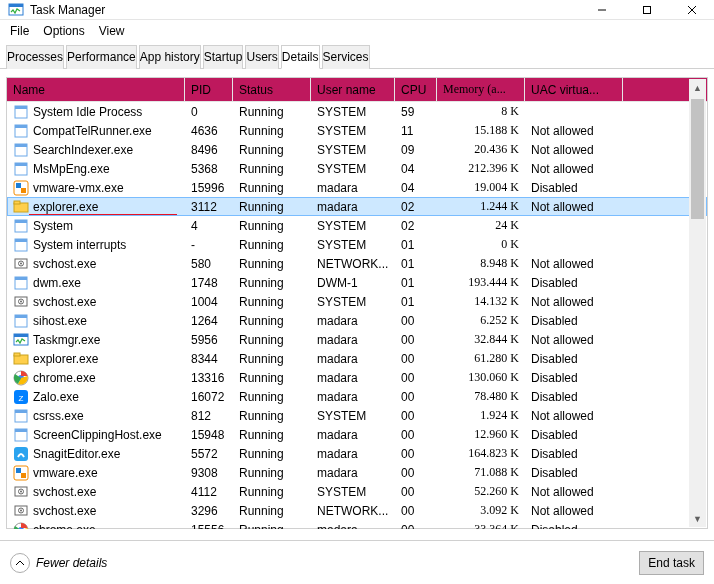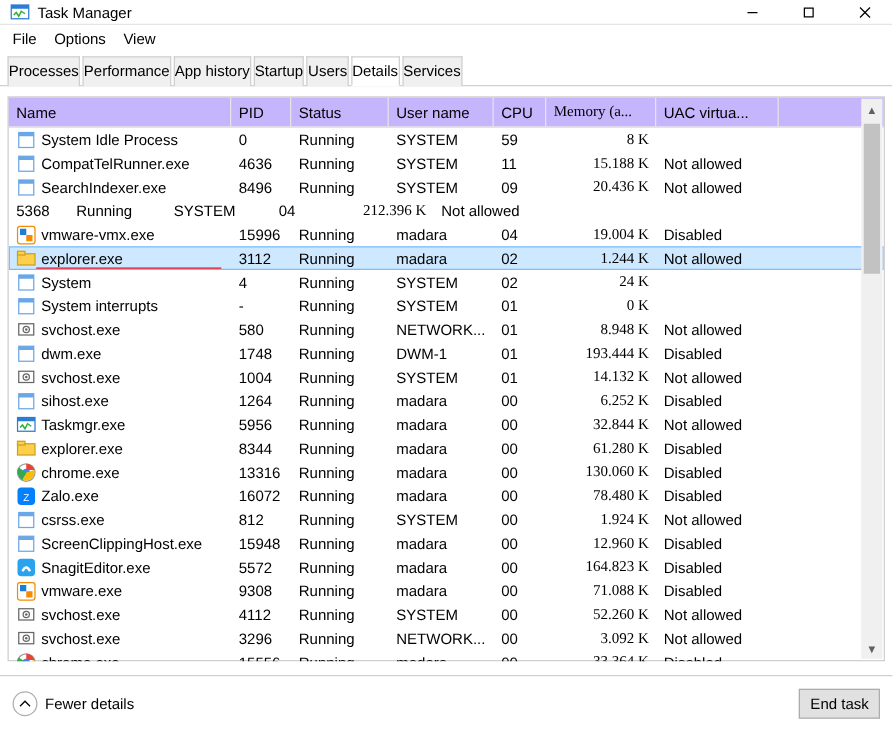--- a/index.html
+++ b/index.html
@@ -73,21 +73,21 @@
   }
   .header-row, .data-row {
     display: flex;
     align-items: center;
     height: 19px;
     font-size: 12px;
   }
   .header-row {
     height: 24px;
     border-bottom: 1px solid #e5e5e5;
-    background: #c4b5fd;
+    background: #be185d;
   }
   .header-row .cell {
     border-right: 1px solid #e5e5e5;
     padding: 0 6px;
     overflow: hidden;
     white-space: nowrap;
     text-overflow: ellipsis;
     height: 100%;
     display: flex;
     align-items: center;
@@ -162,20 +162,21 @@
     height: 44px;
     border-top: 1px solid #d0d0d0;
     display: flex;
     align-items: center;
     padding: 0 10px;
     background: #fff;
   }
   .fewer {
     display: flex; align-items: center; gap: 6px;
     font-size: 12px;
+    font-style: italic;
   }
   .fewer-icon {
     width: 20px; height: 20px;
     border: 1px solid #adadad;
     border-radius: 50%;
     display: flex; align-items: center; justify-content: center;
     font-size: 10px;
   }
   .endtask {
     margin-left: auto;
@@ -288,20 +289,29 @@
             <span>SearchIndexer.exe</span>
           </div>
           <div class="cell col-pid">8496</div>
           <div class="cell col-status">Running</div>
           <div class="cell col-user">SYSTEM</div>
           <div class="cell col-cpu">09</div>
           <div class="cell col-mem">20.436 K</div>
           <div class="cell col-uac">Not allowed</div>
         </div>
         <div class="data-row">
+          <div class="cell col-name">
+            <span class="row-icon">
+              <svg width="16" height="16" viewBox="0 0 16 16">
+                <rect x="2" y="2" width="12" height="12" fill="#fff" stroke="#6aa7e8"></rect>
+                <rect x="2" y="2" width="12" height="3" fill="#6aa7e8"></rect>
+              </svg>
+            </span>
+            <span>MsMpEng.exe</span>
+          </div>
           <div class="cell col-pid">5368</div>
           <div class="cell col-status">Running</div>
           <div class="cell col-user">SYSTEM</div>
           <div class="cell col-cpu">04</div>
           <div class="cell col-mem">212.396 K</div>
           <div class="cell col-uac">Not allowed</div>
         </div>
         <div class="data-row">
           <div class="cell col-name">
             <span class="row-icon">

